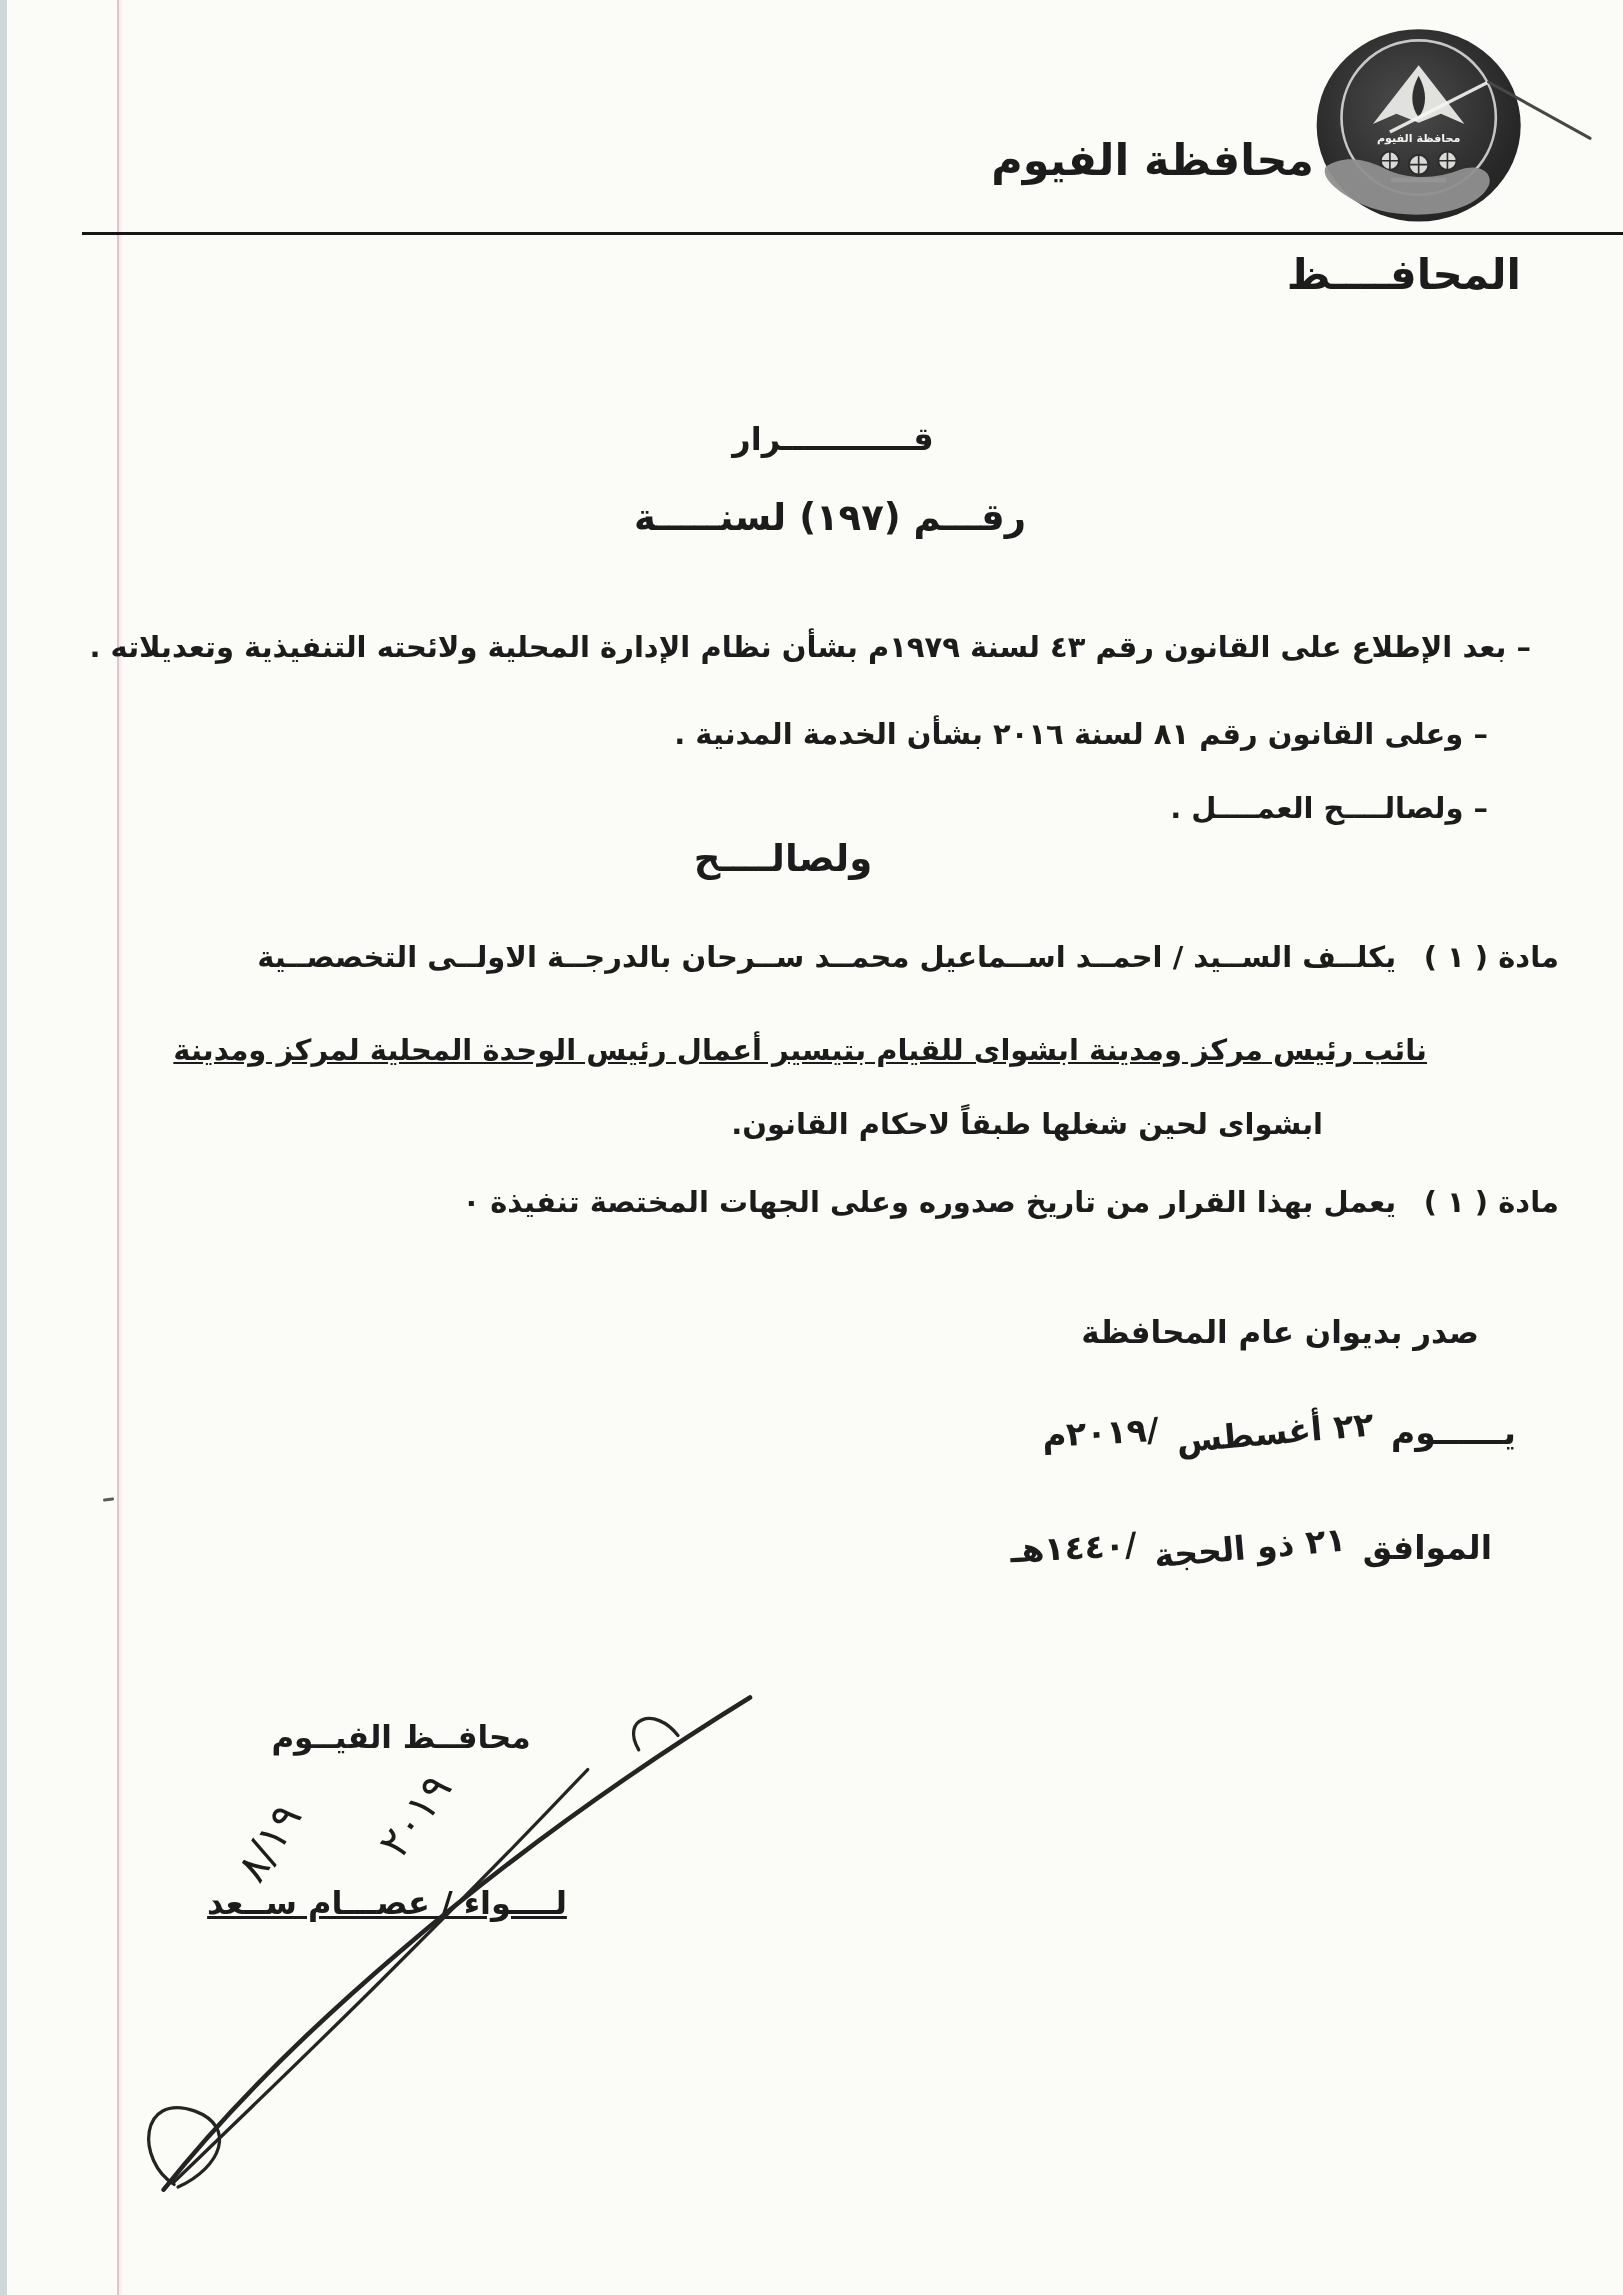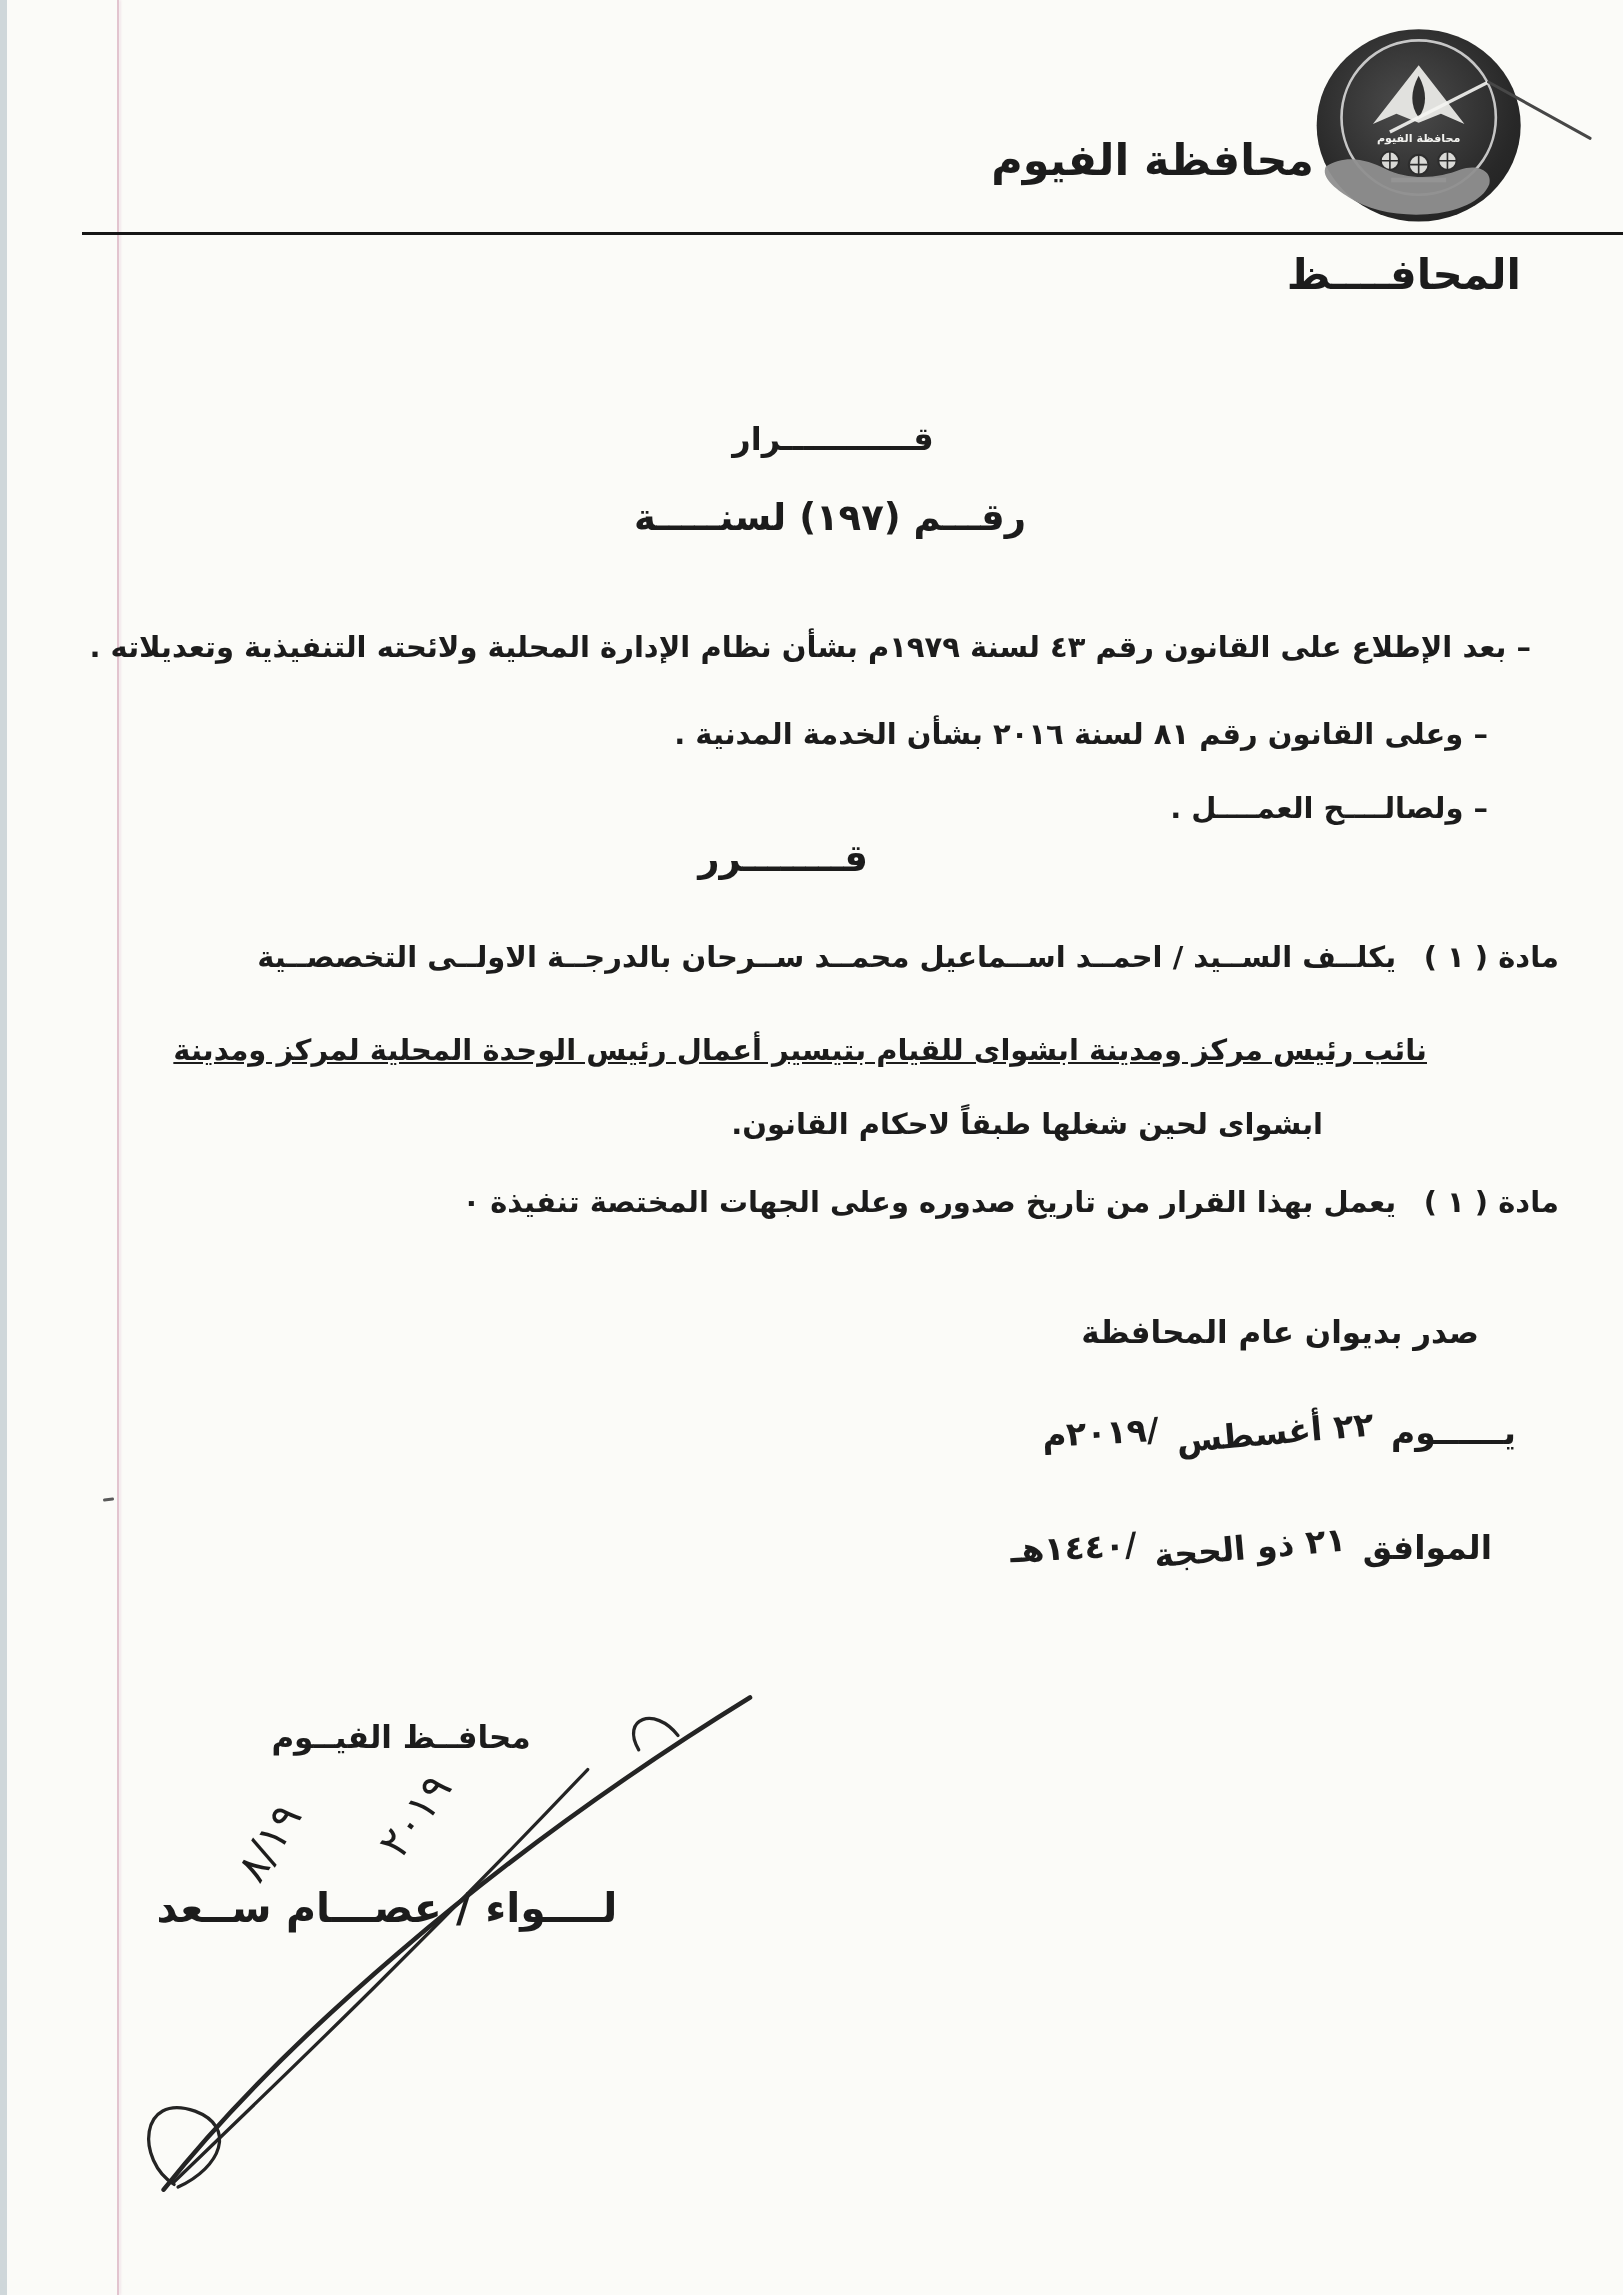--- a/index.html
+++ b/index.html
@@ -47,21 +47,21 @@
   
   #issued-at{right:144px;top:1314px;font-size:31px;}
   .date-line{font-size:33px;display:flex;direction:rtl;align-items:baseline;gap:17px;font-weight:bold;}
   #day-line{right:107px;top:1413px;}
   #hijri-line{right:131px;top:1528px;}
   .hand{font-weight:600;display:inline-block;transform:rotate(-5deg);letter-spacing:1.3px;}
   .hand2{font-weight:600;display:inline-block;transform:rotate(-3deg);}
 
   
   #sig-title{left:401px;top:1719px;font-size:31px;text-align:center;}
-  #sig-name{left:387px;top:1884px;font-size:41px;}
+  #sig-name{left:387px;top:1884px;font-size:32px;text-decoration:underline;}
   .sig-mark{font-size:42px;direction:rtl;unicode-bidi:plaintext;}
   #mark-0{left:228px;top:1818px;transform:rotate(-58deg);}
   #mark-1{left:370px;top:1791px;transform:rotate(-54deg);}
   #sig-svg{left:0;top:0;}
 </style>
 </head>
 <body>
 
 <div class="abs" id="edge-strip"></div>
 <div class="abs" id="scan-line"></div>
@@ -96,21 +96,21 @@
 <div class="abs" id="divider"></div>
 <div class="abs rtl b" id="office-title">المحافــــظ</div>
 
 <div class="abs rtl b center" id="decree-title">قــــــــــــرار</div>
 <div class="abs rtl b center" id="decree-number">رقـــم (١٩٧) لسنـــــة</div>
 
 <div class="abs rtl pre-line" id="pre-0">– بعد الإطلاع على القانون رقم ٤٣ لسنة ١٩٧٩م بشأن نظام الإدارة المحلية ولائحته التنفيذية وتعديلاته .</div>
 <div class="abs rtl pre-line" id="pre-1">– وعلى القانون رقم ٨١ لسنة ٢٠١٦ بشأن الخدمة المدنية .</div>
 <div class="abs rtl pre-line" id="pre-2">– ولصالــــح العمــــل .</div>
 
-<div class="abs rtl b center" id="decision-word">قــــــــرر</div>
+<div class="abs rtl b center" id="decision-word">ولصالــــح</div>
 
 <div class="abs rtl article-line" id="a1l1">
   <span>مادة ( ١ )</span><span class="label-gap"></span><span>يكلــف الســيد / احمــد اســماعيل محمــد ســرحان بالدرجــة الاولــى   التخصصــية</span>
 </div>
 <div class="abs rtl article-line" id="a1l2">نائب رئيس مركز ومدينة ابشواى للقيام بتيسير أعمال رئيس الوحدة المحلية لمركز ومدينة</div>
 <div class="abs rtl article-line" id="a1l3">ابشواى لحين شغلها طبقاً لاحكام القانون.</div>
 
 <div class="abs rtl article-line" id="a2l1">
   <span>مادة ( ١ )</span><span class="label-gap"></span><span>يعمل بهذا القرار من تاريخ صدوره وعلى الجهات المختصة تنفيذة ٠</span>
 </div>

